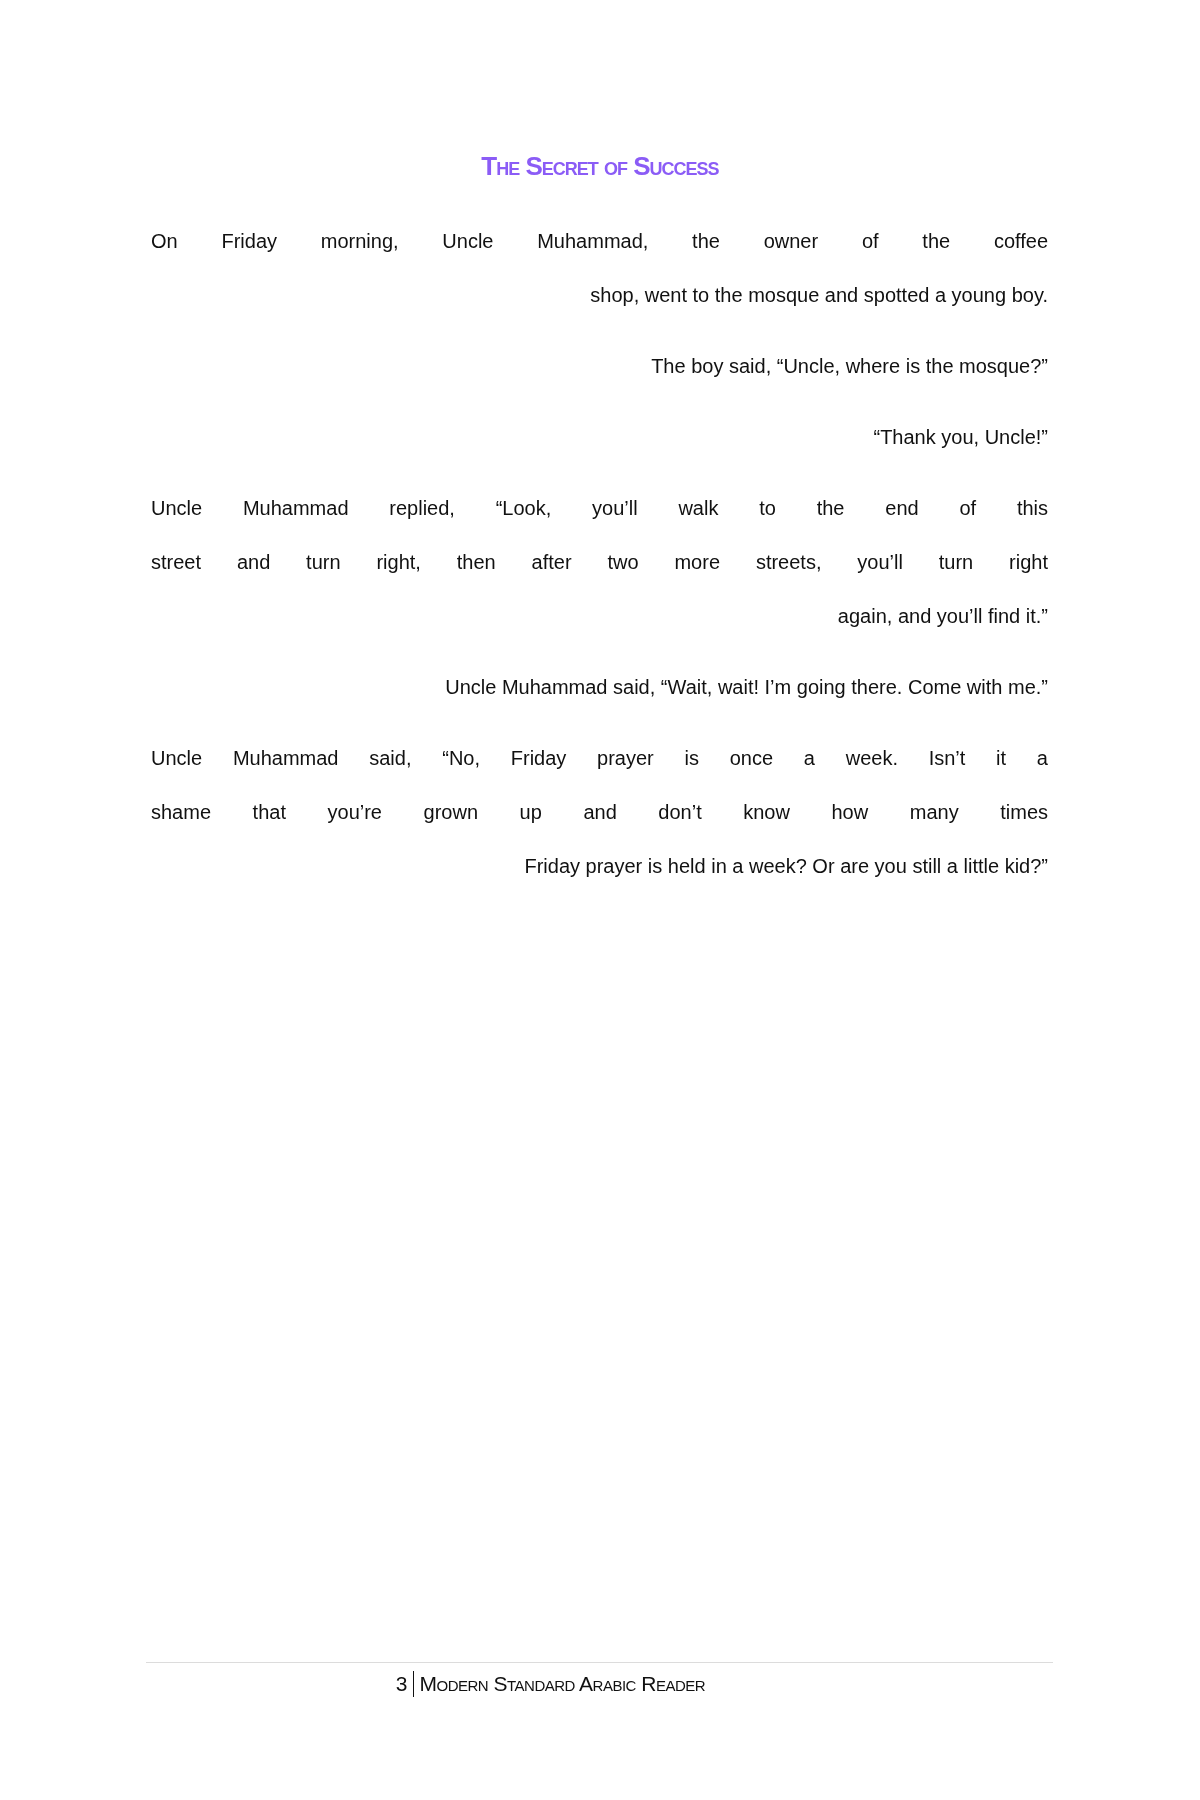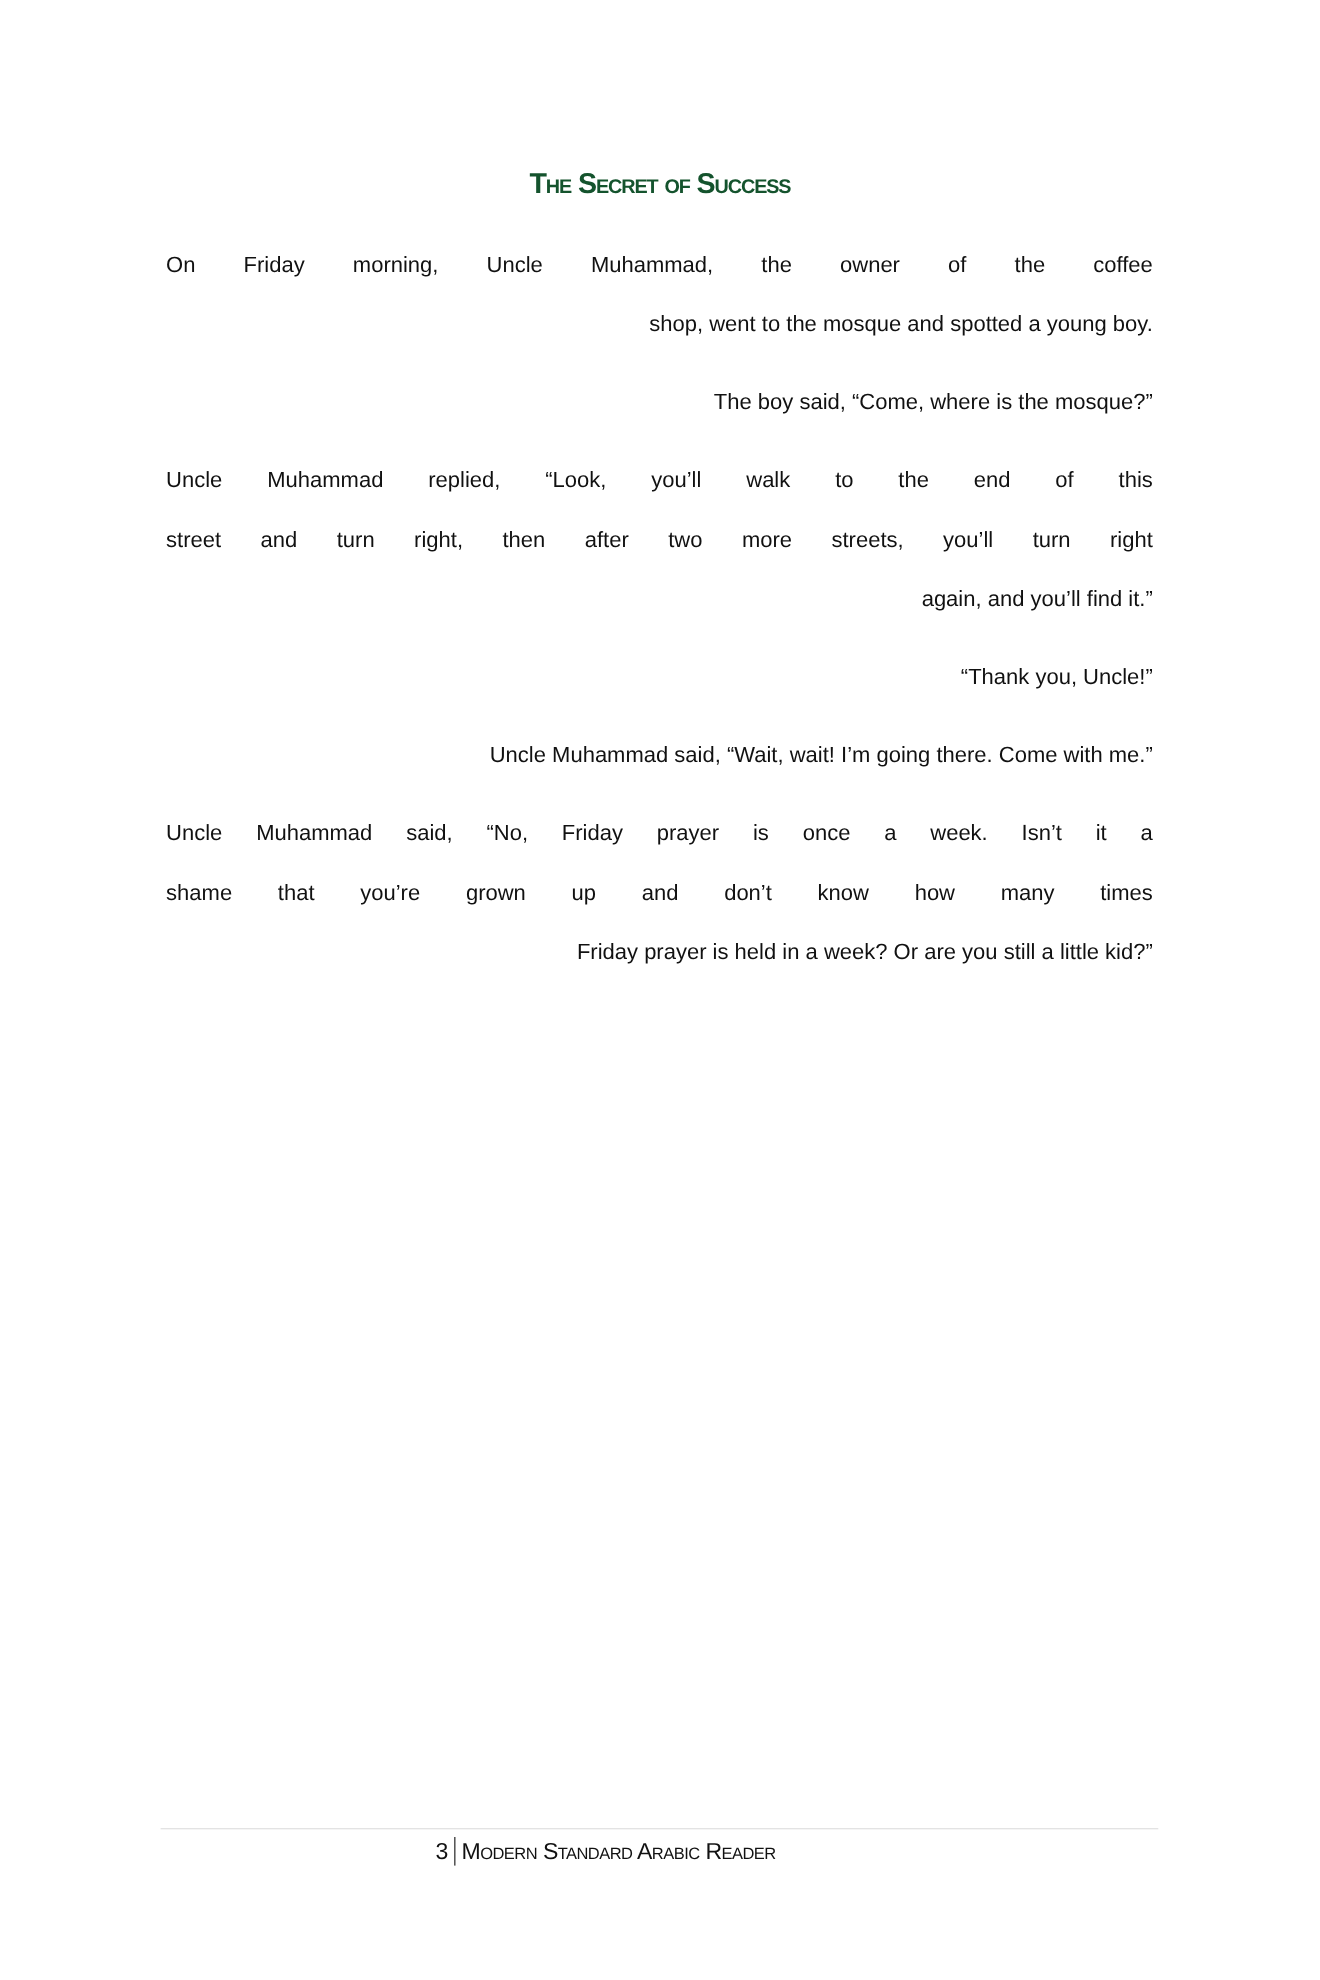--- a/index.html
+++ b/index.html
@@ -19,21 +19,21 @@
     position: absolute;
     top: 148px;
     left: 0;
     width: 1200px;
     text-align: center;
     font-family: "Liberation Sans", sans-serif;
     font-weight: bold;
     font-size: 26px;
     font-variant: small-caps;
     letter-spacing: -1px;
-    color: #14532d;
+    color: #8b5cf6;
     line-height: 36px;
   }
   .body-text {
     position: absolute;
     top: 214px;
     left: 151px;
     width: 897px;
   }
   .para {
     margin: 0 0 17px 0;
@@ -93,29 +93,29 @@
 <body>
 
 <div class="page-title">The Secret of Success</div>
 
 <div class="body-text">
   <p class="para">
     <span class="line justify">On Friday morning, Uncle Muhammad, the owner of the coffee</span>
     <span class="line left">shop, went to the mosque and spotted a young boy.</span>
   </p>
   <p class="para">
-    <span class="line left">The boy said, “Come, where is the mosque?”</span>
+    <span class="line left">The boy said, “Uncle, where is the mosque?”</span>
+  </p>
+  <p class="para">
+    <span class="line left">“Thank you, Uncle!”</span>
   </p>
   <p class="para">
     <span class="line justify">Uncle Muhammad replied, “Look, you’ll walk to the end of this</span>
     <span class="line justify">street and turn right, then after two more streets, you’ll turn right</span>
     <span class="line left">again, and you’ll find it.”</span>
-  </p>
-  <p class="para">
-    <span class="line left">“Thank you, Uncle!”</span>
   </p>
   <p class="para">
     <span class="line left">Uncle Muhammad said, “Wait, wait! I’m going there. Come with me.”</span>
   </p>
   <p class="para">
     <span class="line justify">Uncle Muhammad said, “No, Friday prayer is once a week. Isn’t it a</span>
     <span class="line justify">shame that you’re grown up and don’t know how many times</span>
     <span class="line left">Friday prayer is held in a week? Or are you still a little kid?”</span>
   </p>
 </div>

